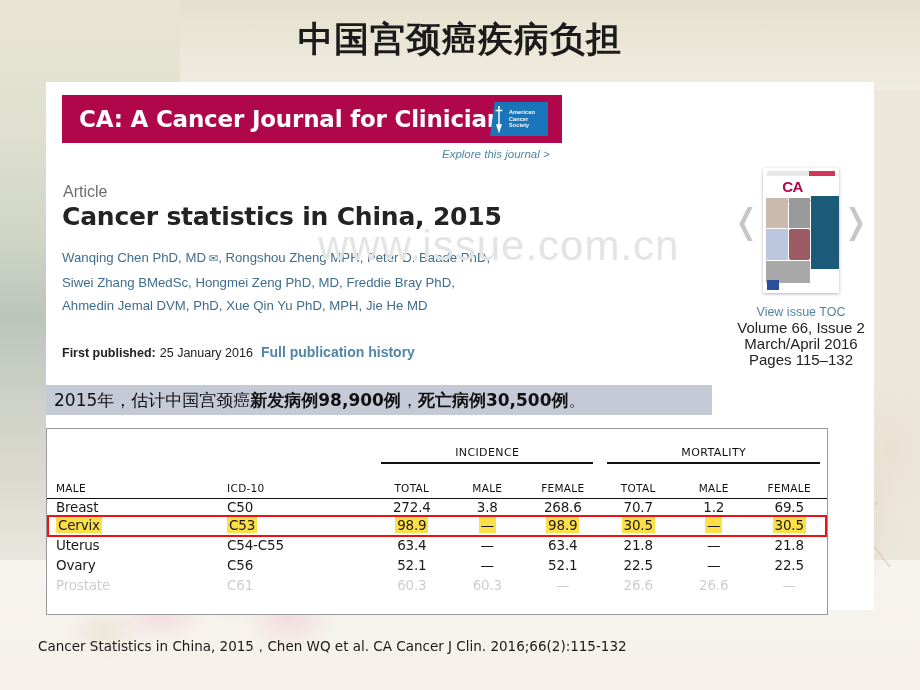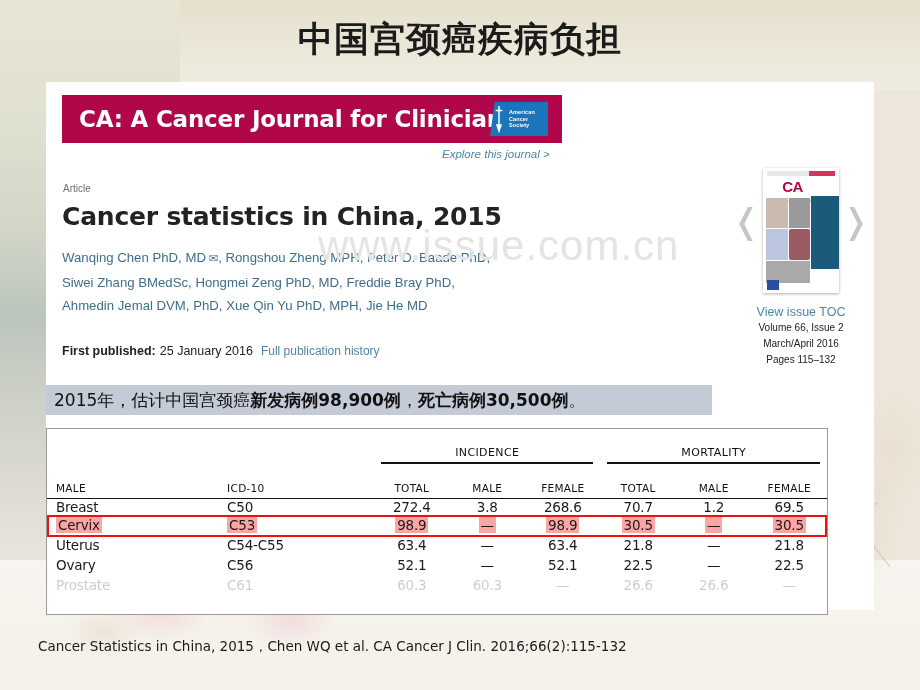--- a/index.html
+++ b/index.html
@@ -85,38 +85,38 @@
     color:#fff;font-size:5.5px;line-height:6.6px;font-weight:bold;
     margin-left:19px;letter-spacing:.1px;
   }
   .explore{
     position:absolute;left:396px;top:66px;
     font-size:11.5px;font-style:italic;color:#4f86a8;
   }
 
   .kicker{
     position:absolute;left:17px;top:101px;
-    font-size:10px;color:#6e6e6e;
+    font-size:16px;color:#6e6e6e;
   }
   .art-title{
     position:absolute;left:16px;top:120px;
     font-size:25px;font-weight:bold;color:#232323;letter-spacing:-.2px;
     font-family:"DejaVu Sans","Liberation Sans",sans-serif;
   }
   .authors{
     position:absolute;left:16px;top:164px;width:600px;
     font-size:13.2px;line-height:23.5px;color:#3f6e8c;
   }
   .authors .mail{font-size:11px;color:#3f6e8c;}
   .firstpub{
     position:absolute;left:16px;top:262px;
     font-size:12.5px;color:#222;font-weight:bold;
   }
   .firstpub .dt{font-weight:normal;color:#222;margin-left:4px;}
-  .firstpub .hist{font-weight:normal;color:#4f86a8;font-size:12px;margin-left:8px;text-align:right;}
+  .firstpub .hist{font-weight:bold;color:#4f86a8;font-size:14px;margin-left:8px;text-align:right;}
 
   
   .watermark{
     position:absolute;left:318px;top:222px;
     font-size:42px;color:#e4e4e4;font-weight:normal;letter-spacing:1px;
     white-space:nowrap;z-index:5;pointer-events:none;
   }
 
   
   .issue{
@@ -143,21 +143,21 @@
   .cover .ph4{left:26px;top:61px;width:21px;height:31px;background:#9c5a63;border-radius:2px;}
   .cover .foot{position:absolute;left:3px;top:93px;width:44px;height:22px;background:#a9a9a9;}
   .cover .badge{position:absolute;left:4px;bottom:3px;width:12px;height:10px;background:#2a4f9b;}
   .nav-arrow{
     position:absolute;top:36px;font-size:34px;color:#c6c6c6;line-height:1;
     font-family:"DejaVu Sans",sans-serif;
   }
   .nav-left{left:-4px;}
   .nav-right{right:-4px;}
   .issue-toc{font-size:12.5px;color:#4f86a8;margin-top:4px;line-height:16px;text-align:center;}
-  .issue-line{font-size:10px;color:#222;line-height:16px;}
+  .issue-line{font-size:15px;color:#222;line-height:16px;}
 
   
   .banner{
     position:absolute;left:46px;top:385px;width:666px;height:30px;
     background:#c5cad7;display:flex;align-items:center;z-index:7;
   }
   .banner-txt{
     margin-left:8px;font-size:17px;color:#111;white-space:nowrap;
     font-family:"DejaVu Sans","Liberation Sans",sans-serif;
   }
@@ -188,21 +188,21 @@
   .col-head.site{text-align:left;padding-left:9px !important;}
   .col-head.icd{text-align:left;padding-left:4px !important;}
   .head-rule td{border-bottom:1.6px solid #111;height:0;}
   tr.data td{
     height:20px;font-size:13.5px;color:#1a1a1a;text-align:center;
     letter-spacing:-.2px;
   }
   tr.data td.site{text-align:left;padding-left:9px !important;}
   tr.data td.icd{text-align:left;padding-left:4px !important;}
   tr.clip-top td{height:10px;overflow:hidden;}
-  .hl{background:#fca5a5;padding:0 2px;}
+  .hl{background:#fde047;padding:0 2px;}
   tr.hi-row{position:relative;}
   .redbox{
     position:absolute;left:0;top:551px;width:780px;height:22px;
     border:2.5px solid #ee1111;box-sizing:border-box;z-index:9;
     pointer-events:none;
   }
 
   
   .citation{
     position:absolute;left:38px;top:638px;font-size:13.5px;color:#1a1a1a;

